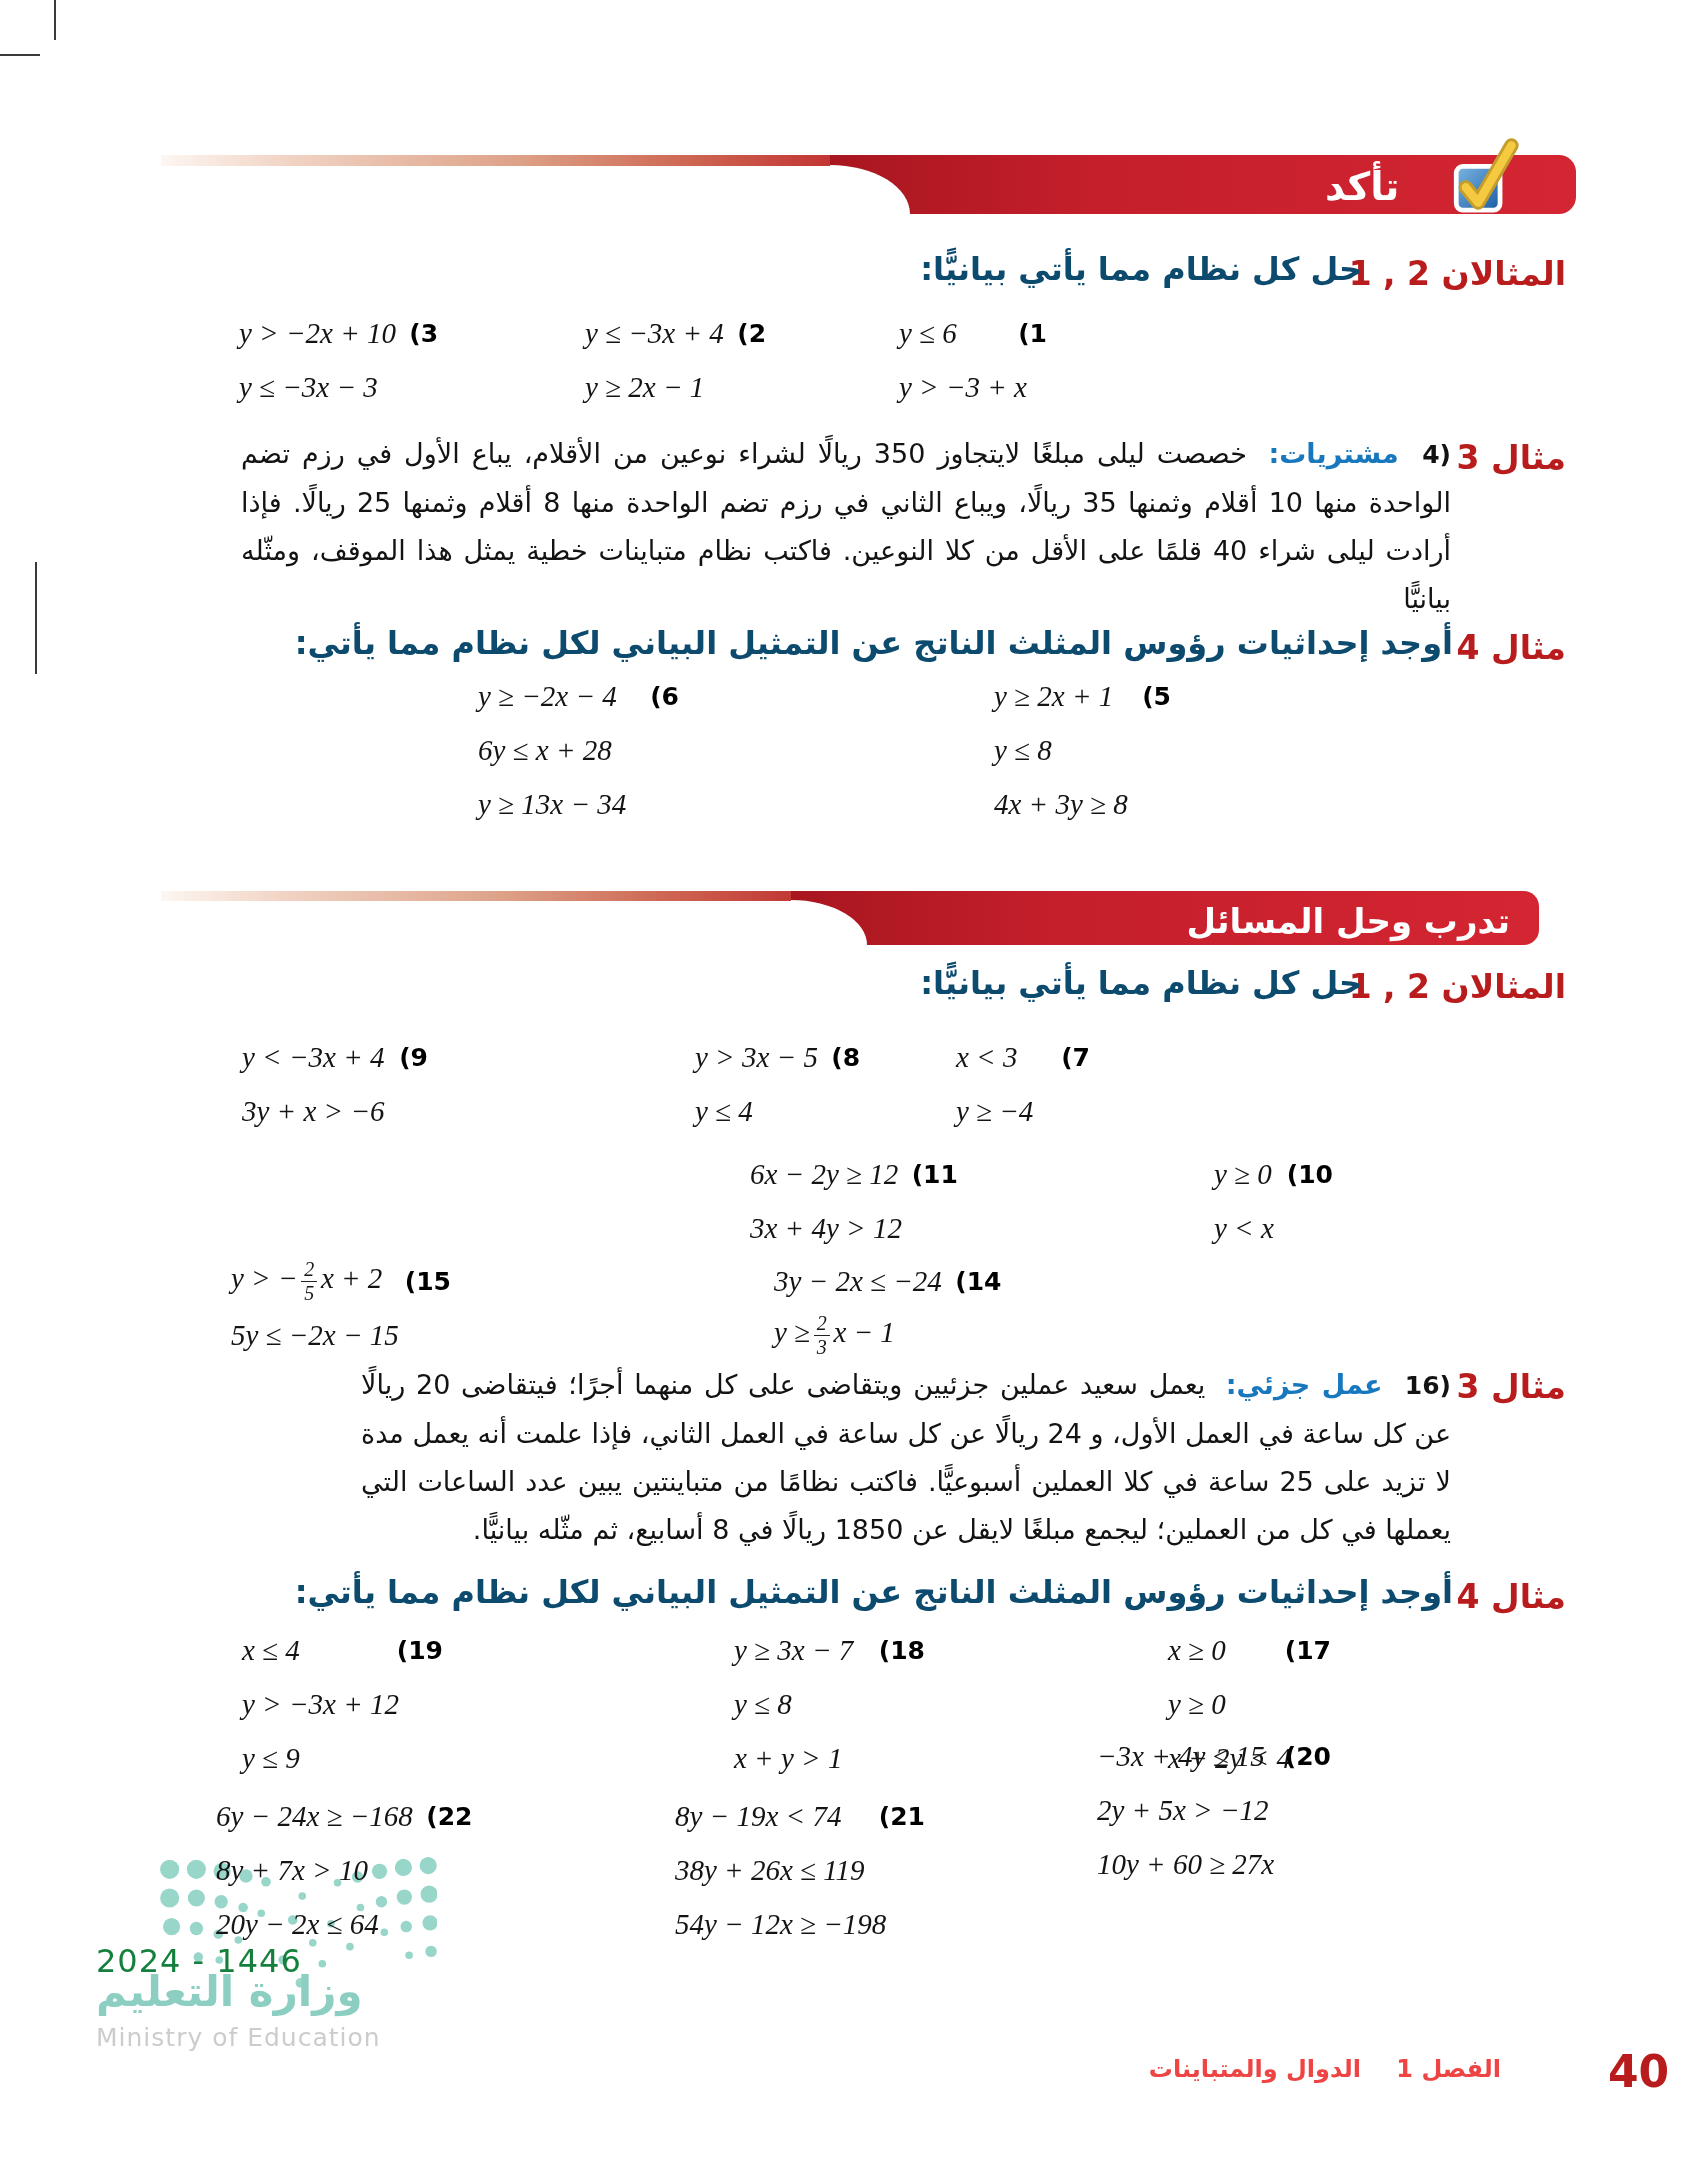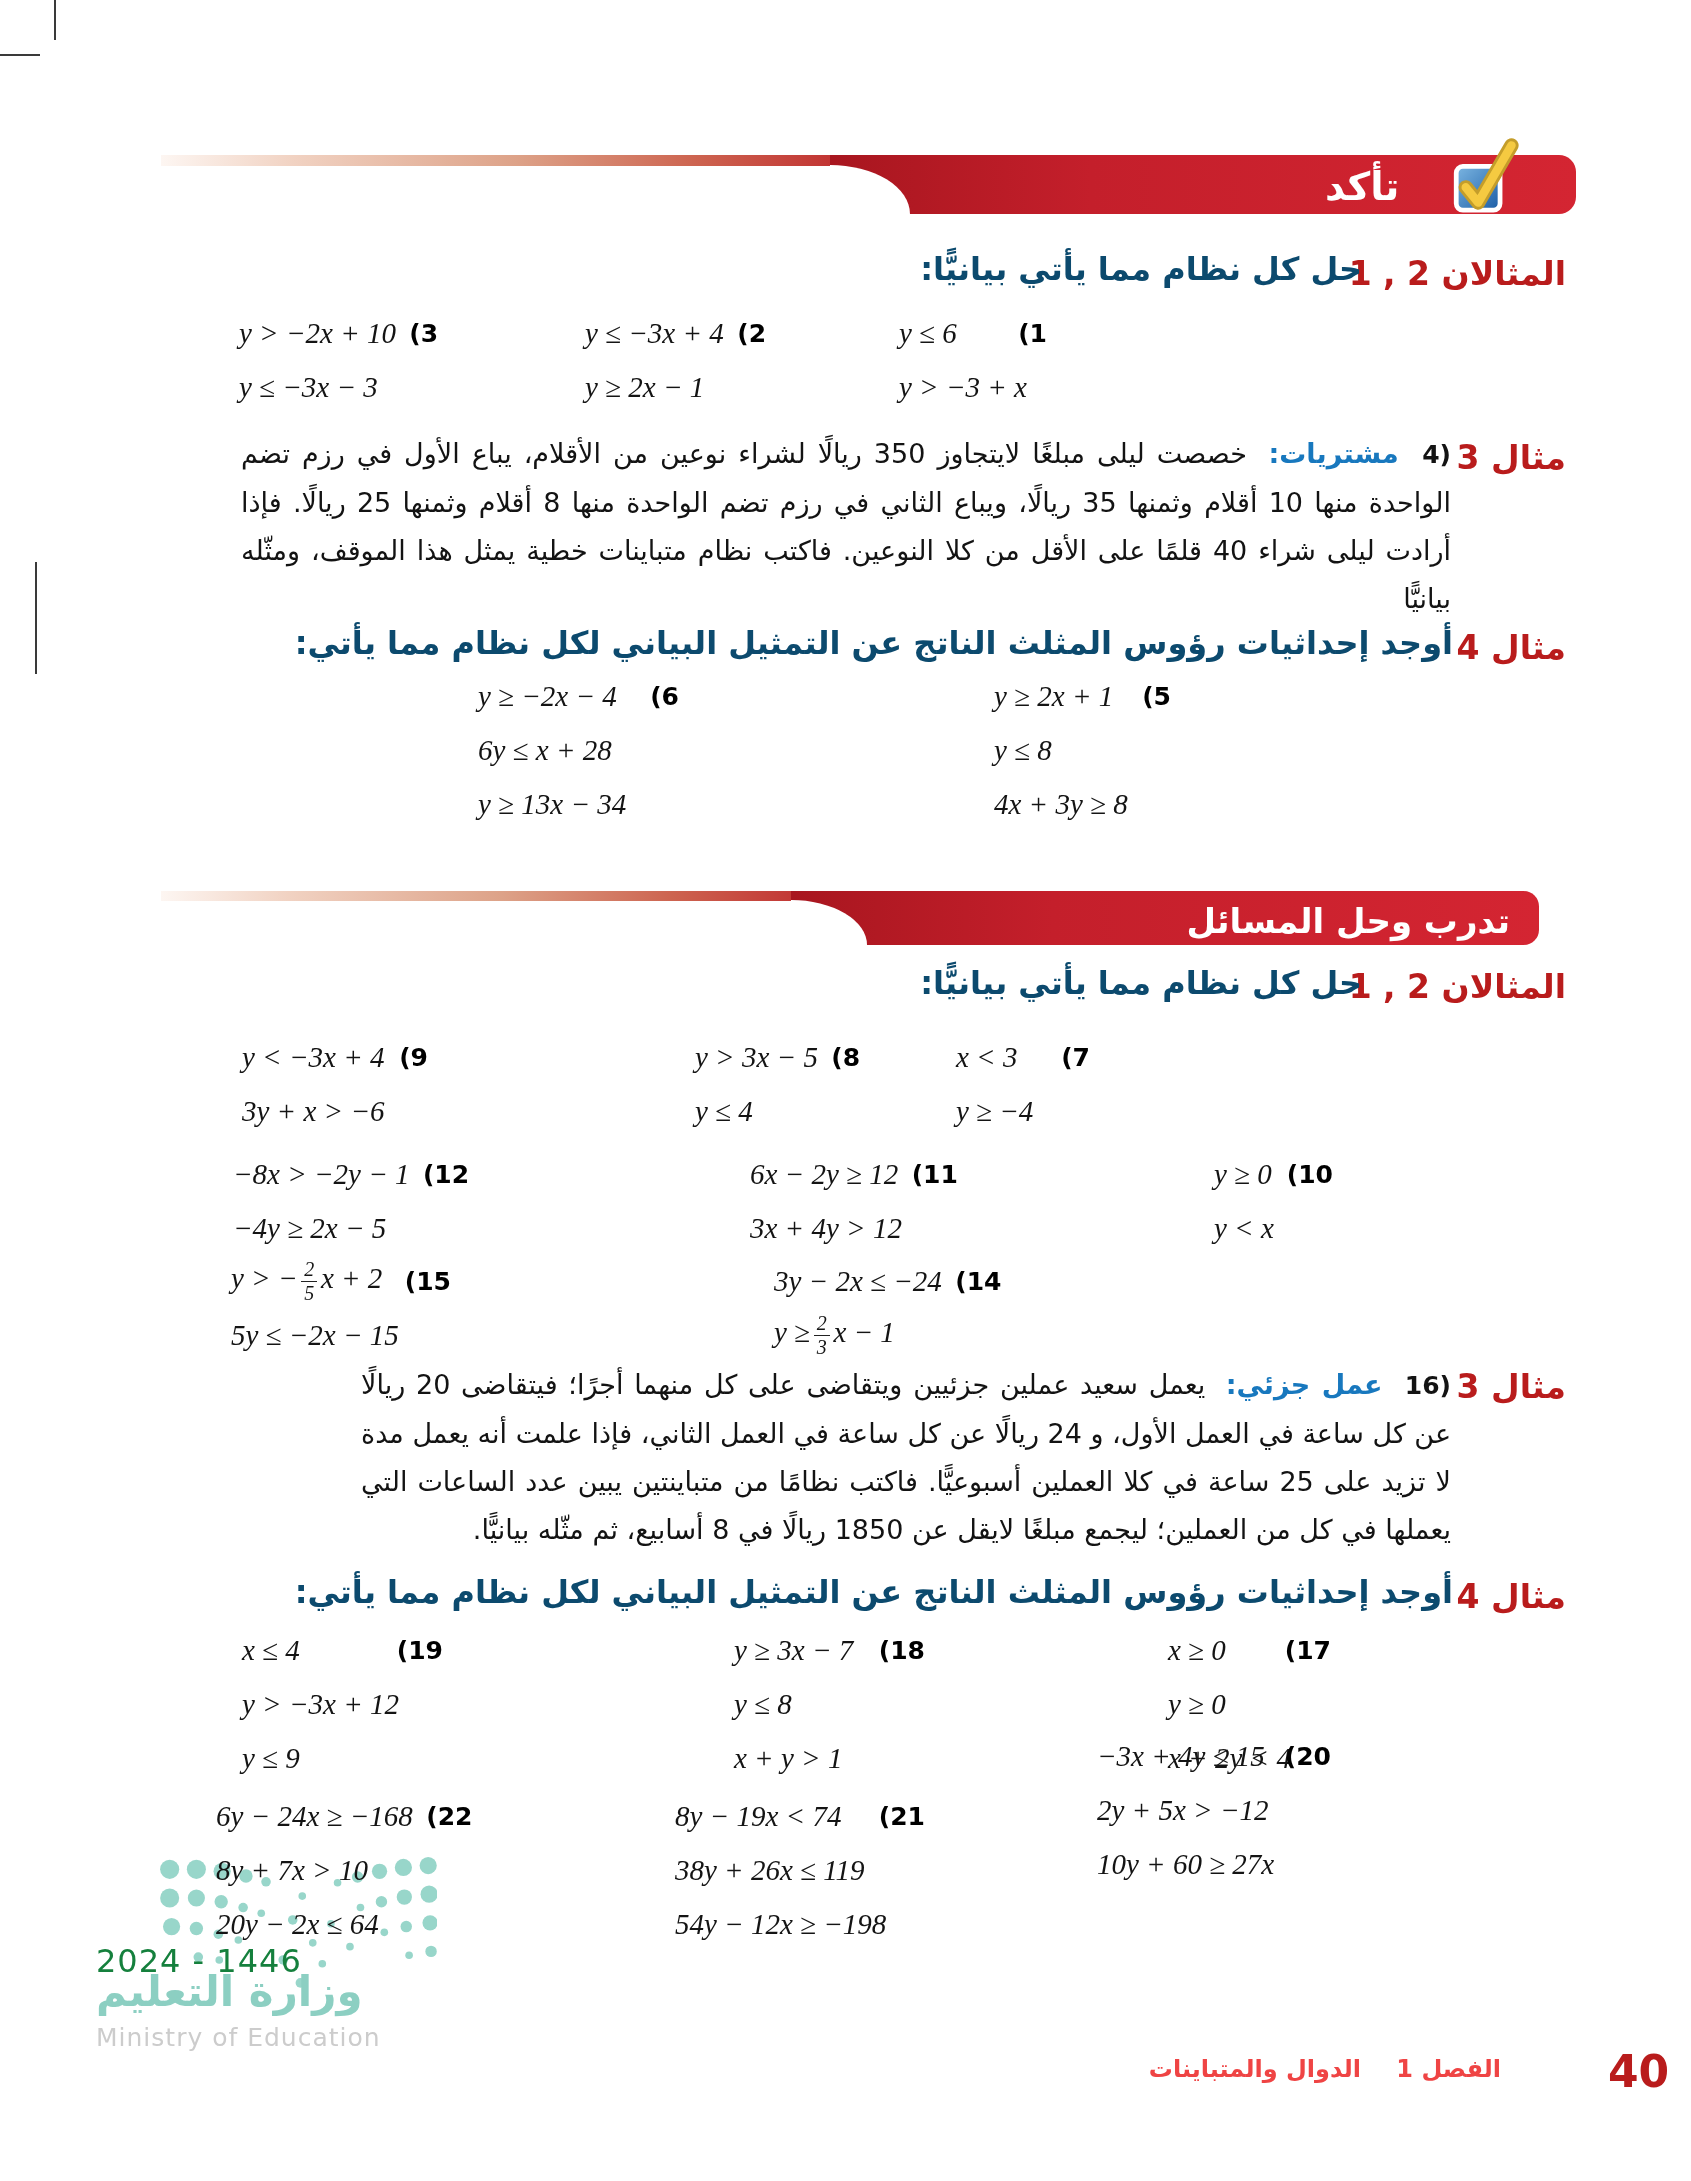--- a/index.html
+++ b/index.html
@@ -235,29 +235,20 @@
   </div>
   <div class="cell" style="left:750px;top:1147px;width:167px;">
     <div class="l">
         <span class="eq">6x − 2y ≥ 12</span>
         <span class="num">(11</span>
       </div>
     <div class="l">
         <span class="eq">3x + 4y &gt; 12</span>
       </div>
   </div>
-  <div class="cell" style="left:233px;top:1147px;width:208px;">
-    <div class="l">
-        <span class="eq">−8x &gt; −2y − 1</span>
-        <span class="num">(12</span>
-      </div>
-    <div class="l">
-        <span class="eq">−4y ≥ 2x − 5</span>
-      </div>
-  </div>
 
   <div class="cell" style="left:774px;top:1254px;width:163px;">
     <div class="l">
         <span class="eq">3y − 2x ≤ −24</span>
         <span class="num">(14</span>
       </div>
     <div class="l">
       <span class="eq"><span>y ≥</span><span class="frac">
             <span class="fn">2</span>
             <span class="fd">3</span>

